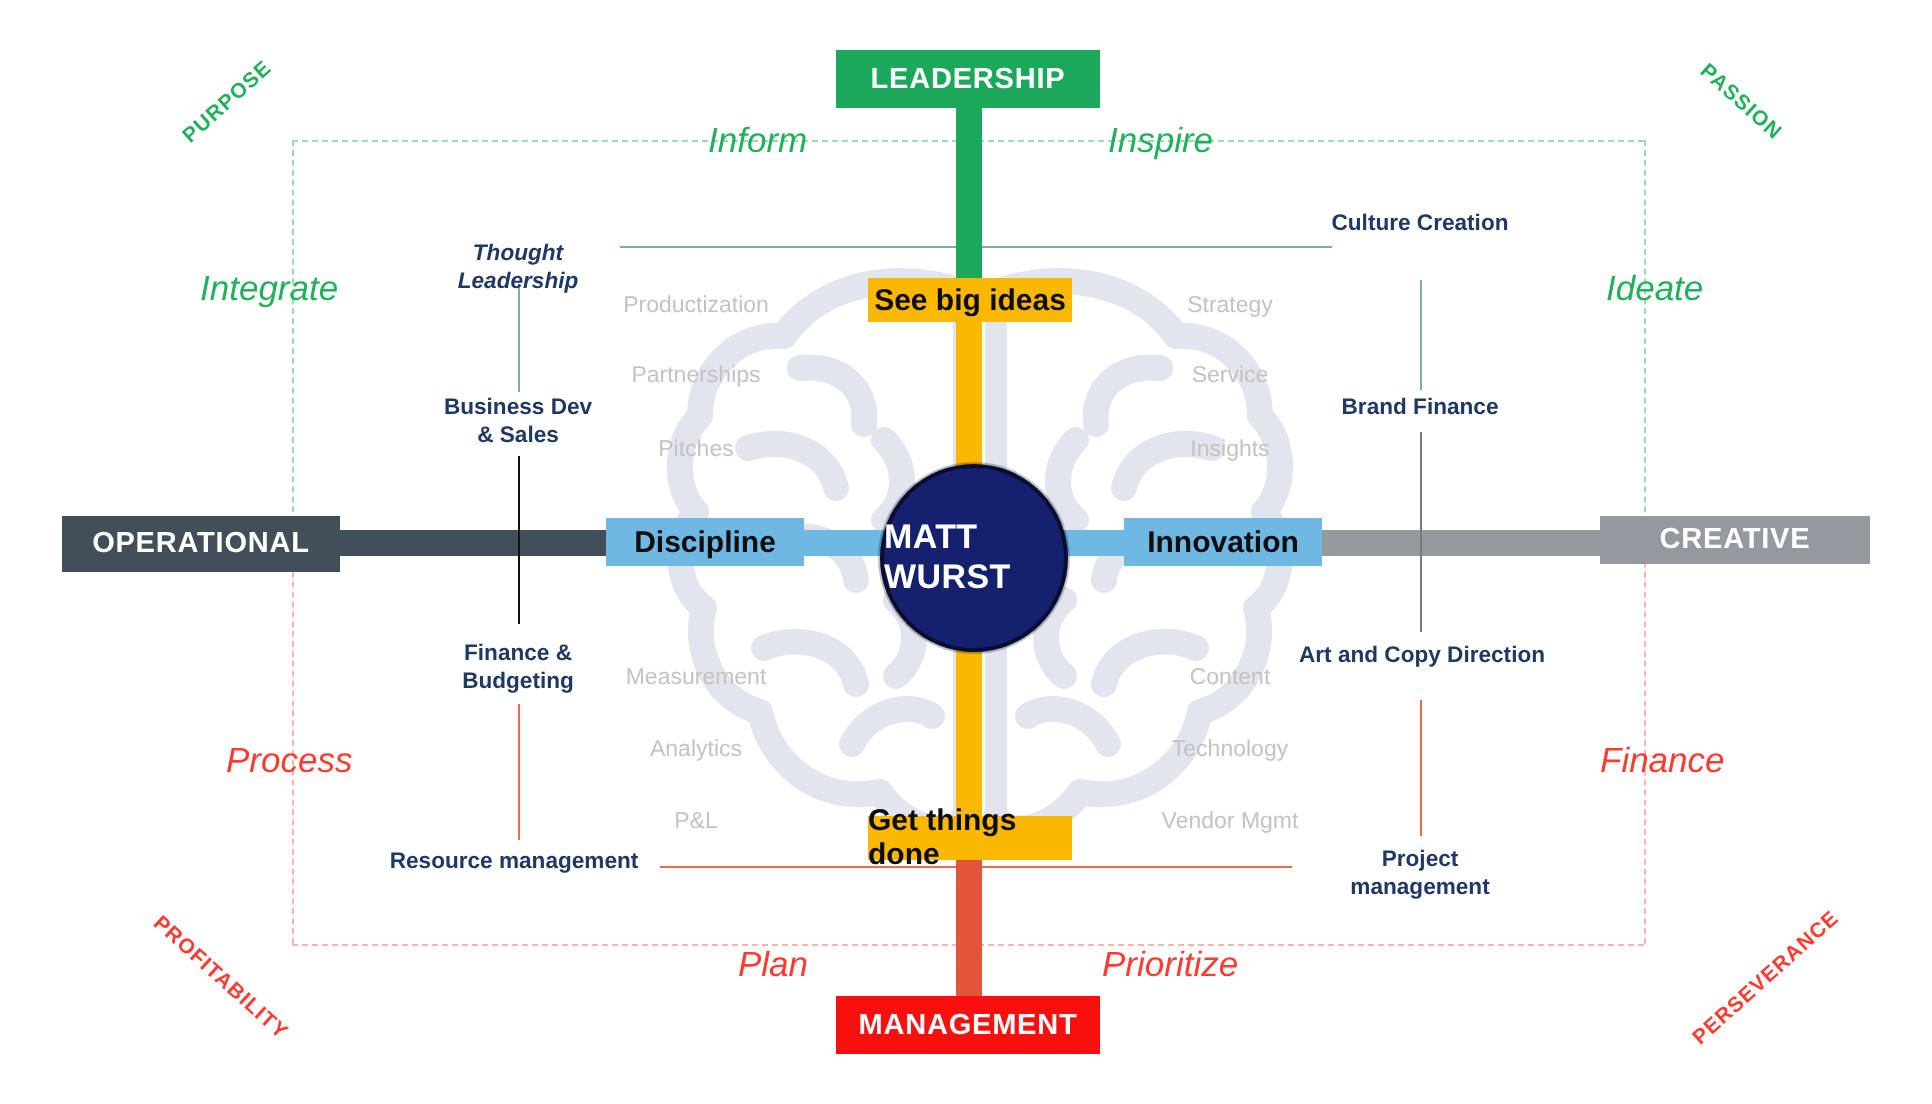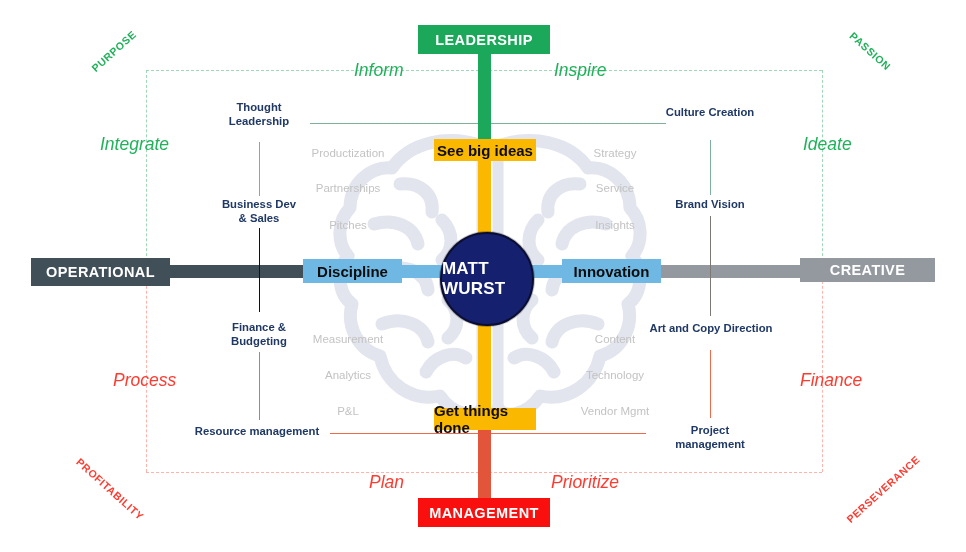--- a/index.html
+++ b/index.html
@@ -223,30 +223,30 @@
   </div>
 
   <div class="stick" style="left:259px;top:142px;width:0;height:54px;border-left:1.7px solid #7fae9b;"></div>
   <div class="stick" style="left:259px;top:228px;width:0;height:84px;border-left:1.8px solid #111111;"></div>
   <div class="stick" style="left:259px;top:352px;width:0;height:68px;border-left:1.8px solid #ef6a4a;"></div>
 
   <div class="stick" style="left:710px;top:140px;width:0;height:55px;border-left:1.7px solid #7fae9b;"></div>
   <div class="stick" style="left:710px;top:216px;width:0;height:100px;border-left:1.8px solid #7d7873;"></div>
   <div class="stick" style="left:710px;top:350px;width:0;height:68px;border-left:1.8px solid #ef6a4a;"></div>
 
-  <div class="cap" style="left:209px;top:101px;width:100px;">Thought
+  <div class="cap" style="left:209px;top:121px;width:100px;font-style:italic;">Thought
 Leadership</div>
   <div class="cap" style="left:204px;top:198px;width:110px;">Business Dev
 &amp; Sales</div>
   <div class="cap" style="left:209px;top:321px;width:100px;">Finance &amp;
 Budgeting</div>
   <div class="cap" style="left:187px;top:425px;width:140px;">Resource management</div>
 
   <div class="cap" style="left:650px;top:106px;width:120px;">Culture Creation</div>
-  <div class="cap" style="left:655px;top:198px;width:110px;">Brand Vision</div>
+  <div class="cap" style="left:655px;top:198px;width:110px;">Brand Finance</div>
   <div class="cap" style="left:640px;top:322px;width:142px;">Art and Copy Direction</div>
   <div class="cap" style="left:655px;top:424px;width:110px;">Project
 management</div>
 
   <div class="faded" style="left:288px;top:147px;width:120px;">Productization</div>
   <div class="faded" style="left:288px;top:182px;width:120px;">Partnerships</div>
   <div class="faded" style="left:288px;top:219px;width:120px;">Pitches</div>
 
   <div class="faded" style="left:288px;top:333px;width:120px;">Measurement</div>
   <div class="faded" style="left:288px;top:369px;width:120px;">Analytics</div>

